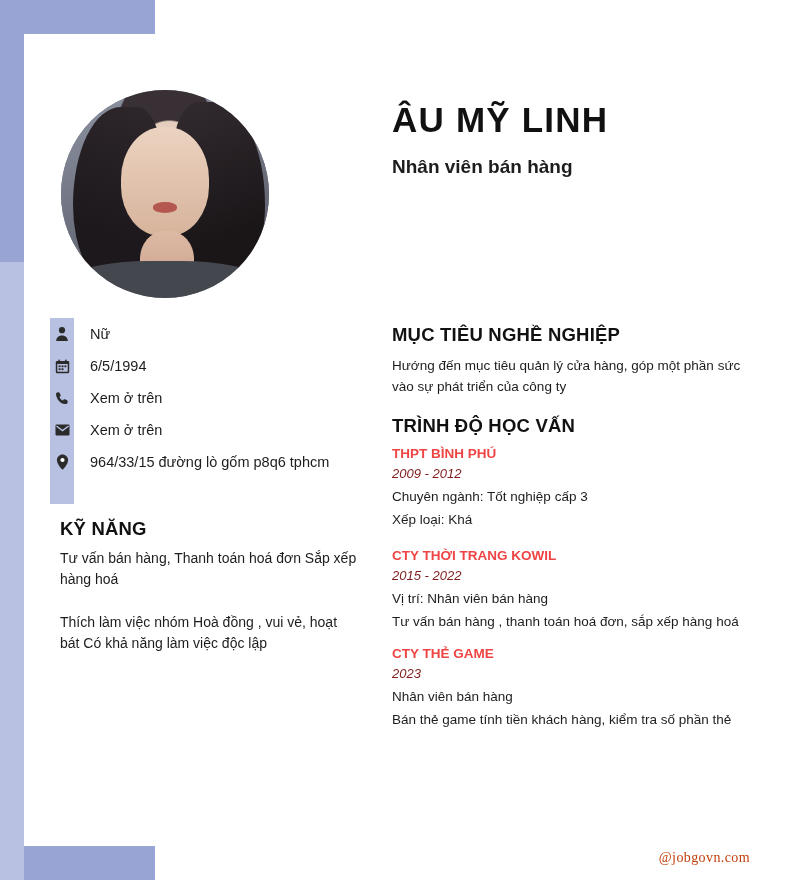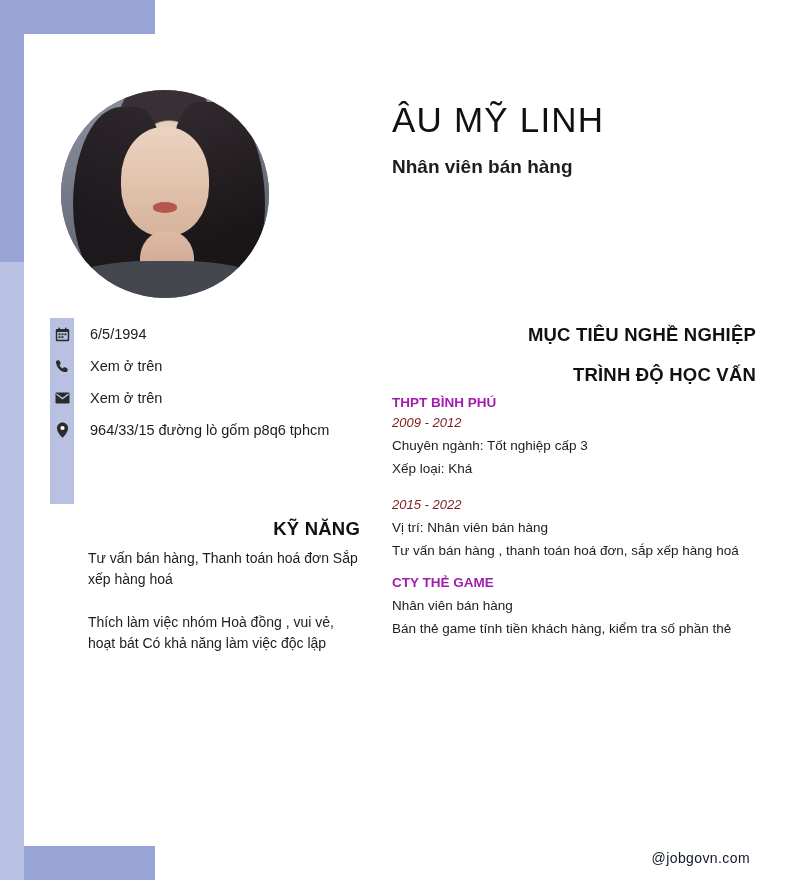--- a/index.html
+++ b/index.html
@@ -169,47 +169,46 @@
     padding-top: 6px;
   }
 
   
   .sec-title {
     font-size: 18.5px;
     font-weight: bold;
     letter-spacing: 0.2px;
     color: #111;
     margin: 0 0 8px 0;
-    text-align: right;
   }
   .body-text {
     font-size: 14px;
     line-height: 21px;
     color: #1d1d1f;
     margin: 0;
   }
 
   .left-sections {
     position: absolute;
     left: 60px;
     top: 518px;
     width: 300px;
   }
-  .left-sections .block { margin-bottom: 22px; margin-left: 28px; }
+  .left-sections .block { margin-bottom: 22px; }
 
   
   .right-col {
     position: absolute;
     left: 392px;
     top: 100px;
     width: 356px;
   }
   .name {
     font-size: 35px;
-    font-weight: normal;
+    font-weight: bold;
     letter-spacing: 1.2px;
     margin: 0 0 16px 0;
     color: #111;
   }
   .role {
     font-size: 19px;
     font-weight: bold;
     margin: 0;
     color: #1d1d1f;
   }
@@ -220,42 +219,42 @@
     top: 324px;
     width: 364px;
   }
   .right-sections .sec { margin-bottom: 18px; }
   .right-sections .sec-title { margin-bottom: 9px; }
   .entry { margin-bottom: 14px; }
   .entry-title {
     font-size: 13.5px;
     font-weight: bold;
     margin: 0 0 5px 0;
-    color: #a21caf;
+    color: #ef4444;
   }
   .entry-date {
     font-size: 13px;
     font-style: italic;
     margin: 0 0 5px 0;
     color: #7f1d1d;
   }
   .entry-line {
     font-size: 13.5px;
     line-height: 21px;
     margin: 0 0 2px 0;
     color: #1d1d1f;
   }
 
   .watermark {
     position: absolute;
     right: 40px;
     bottom: 14px;
-    font-family: Liberation Sans, sans-serif;
+    font-family: Liberation Serif, serif;
     font-size: 14px;
-    color: #0f172a;
+    color: #c2410c;
     letter-spacing: 0.4px;
   }
 </style>
 </head>
 <body>
 
 <div class="page">
 
   <div class="bg-band"></div>
   <div class="bg-band-light"></div>
@@ -270,20 +269,29 @@
         <div class="avatar-lips"></div>
         <div class="avatar-hand"></div>
         <div class="avatar-body"></div>
       </div>
     </div>
   </div>
 
   <div class="contact-strip"></div>
   <div class="contact-list">
 
+    <div class="contact-row">
+      <span class="contact-icon">
+        <svg width="14" height="16" viewBox="0 0 14 16" aria-hidden="true">
+          <circle cx="7" cy="4.2" r="3.1" fill="currentColor"></circle>
+          <path d="M1.2 15c0-3.2 2.6-5.4 5.8-5.4s5.8 2.2 5.8 5.4z" fill="currentColor"></path>
+        </svg>
+      </span>
+      <span class="contact-text">Nữ</span>
+    </div>
 
     <div class="contact-row">
       <span class="contact-icon">
         <svg width="15" height="15" viewBox="0 0 15 15" aria-hidden="true">
           <rect x="0.8" y="2" width="13.4" height="12.2" rx="1.2" fill="currentColor"></rect>
           <rect x="2.3" y="5" width="10.4" height="7.7" fill="#b9c1e2"></rect>
           <rect x="3.4" y="0.4" width="1.5" height="3" rx="0.6" fill="currentColor"></rect>
           <rect x="10.1" y="0.4" width="1.5" height="3" rx="0.6" fill="currentColor"></rect>
           <rect x="3.6" y="6.4" width="2" height="1.8" fill="currentColor"></rect>
           <rect x="6.5" y="6.4" width="2" height="1.8" fill="currentColor"></rect>
@@ -338,42 +346,45 @@
 
   <div class="right-col">
     <h1 class="name">ÂU MỸ LINH</h1>
     <p class="role">Nhân viên bán hàng</p>
   </div>
 
   <div class="right-sections">
 
     <div class="sec">
       <h2 class="sec-title">MỤC TIÊU NGHỀ NGHIỆP</h2>
+      <p class="entry-line">Hướng đến mục tiêu quản lý cửa hàng, góp một phần sức vào sự phát triển của công ty</p>
     </div>
 
     <div class="sec">
       <h2 class="sec-title">TRÌNH ĐỘ HỌC VẤN</h2>
       <div class="entry">
         <p class="entry-title">THPT BÌNH PHÚ</p>
         <p class="entry-date">2009 - 2012</p>
         <p class="entry-line">Chuyên ngành: Tốt nghiệp cấp 3</p>
         <p class="entry-line">Xếp loại: Khá</p>
       </div>
     </div>
 
     <div class="sec">
 
       <div class="entry">
+        <p class="entry-title">CTY THỜI TRANG KOWIL</p>
         <p class="entry-date">2015 - 2022</p>
         <p class="entry-line">Vị trí: Nhân viên bán hàng</p>
         <p class="entry-line">Tư vấn bán hàng , thanh toán hoá đơn, sắp xếp hàng hoá</p>
       </div>
 
       <div class="entry">
         <p class="entry-title">CTY THẺ GAME</p>
+        <p class="entry-date">2023</p>
         <p class="entry-line">Nhân viên bán hàng</p>
         <p class="entry-line">Bán thẻ game tính tiền khách hàng, kiểm tra số phần thẻ</p>
       </div>
 
     </div>
   </div>
 
   <div class="watermark">@jobgovn.com</div>
 
 </div>

